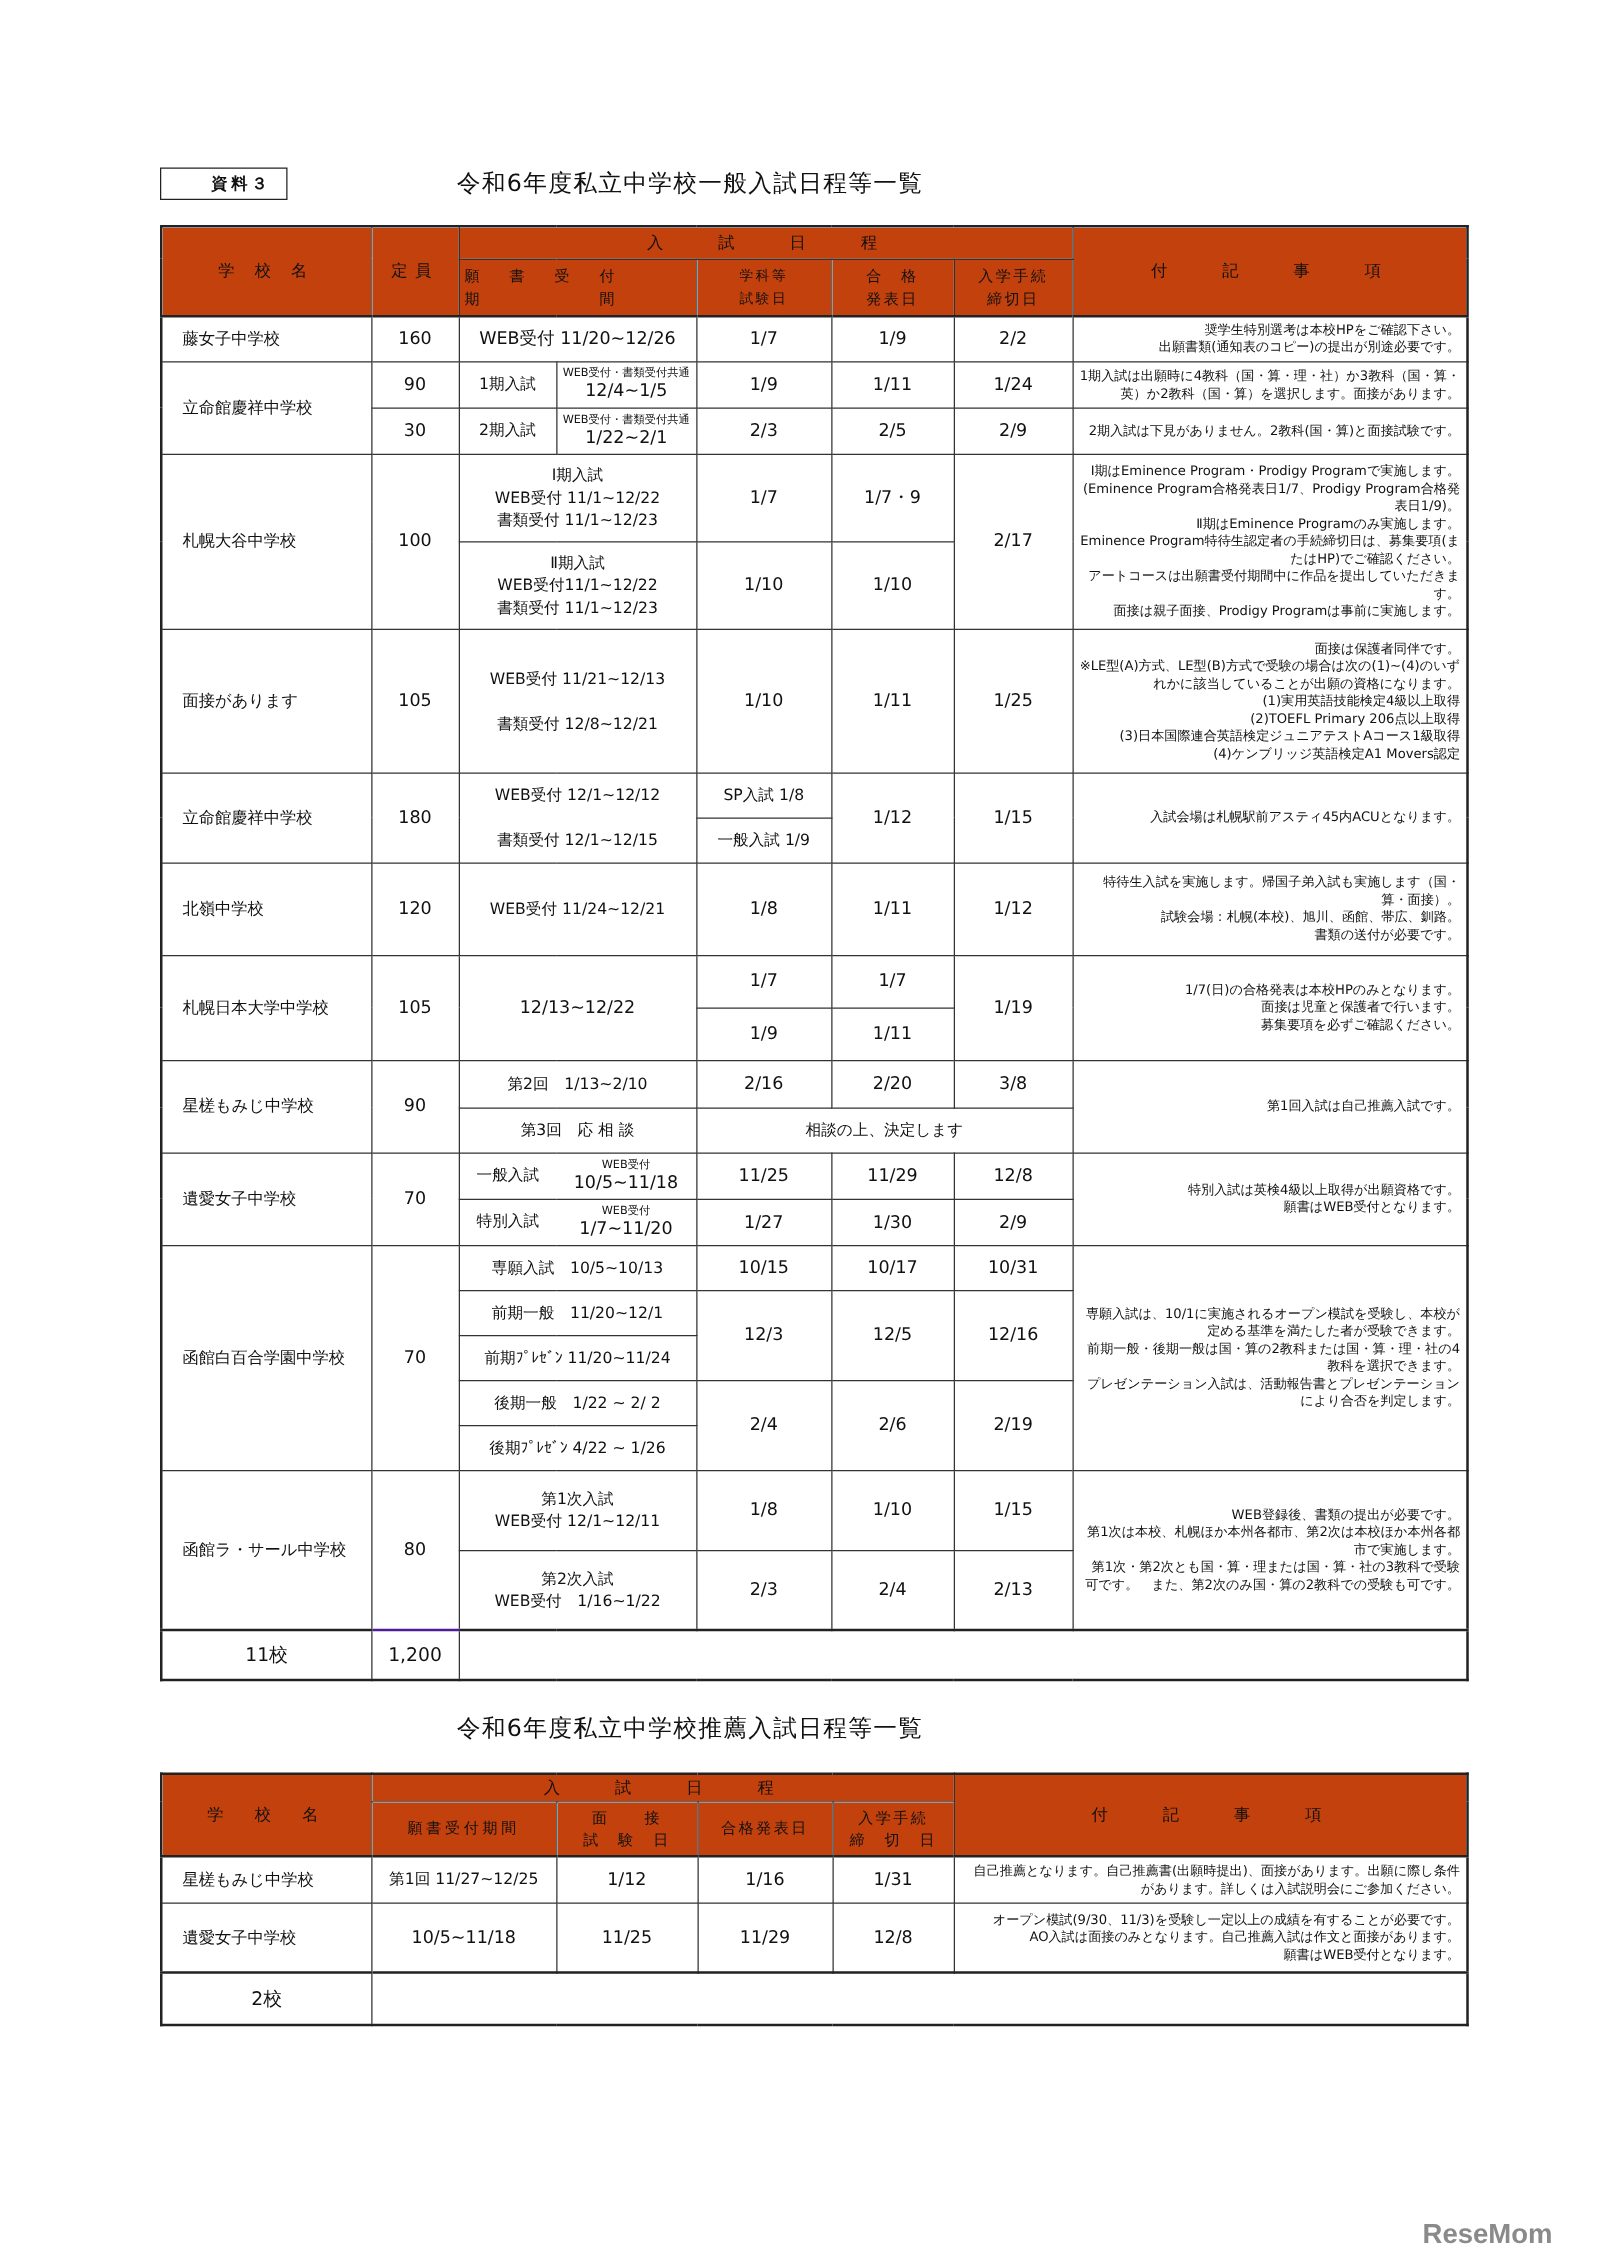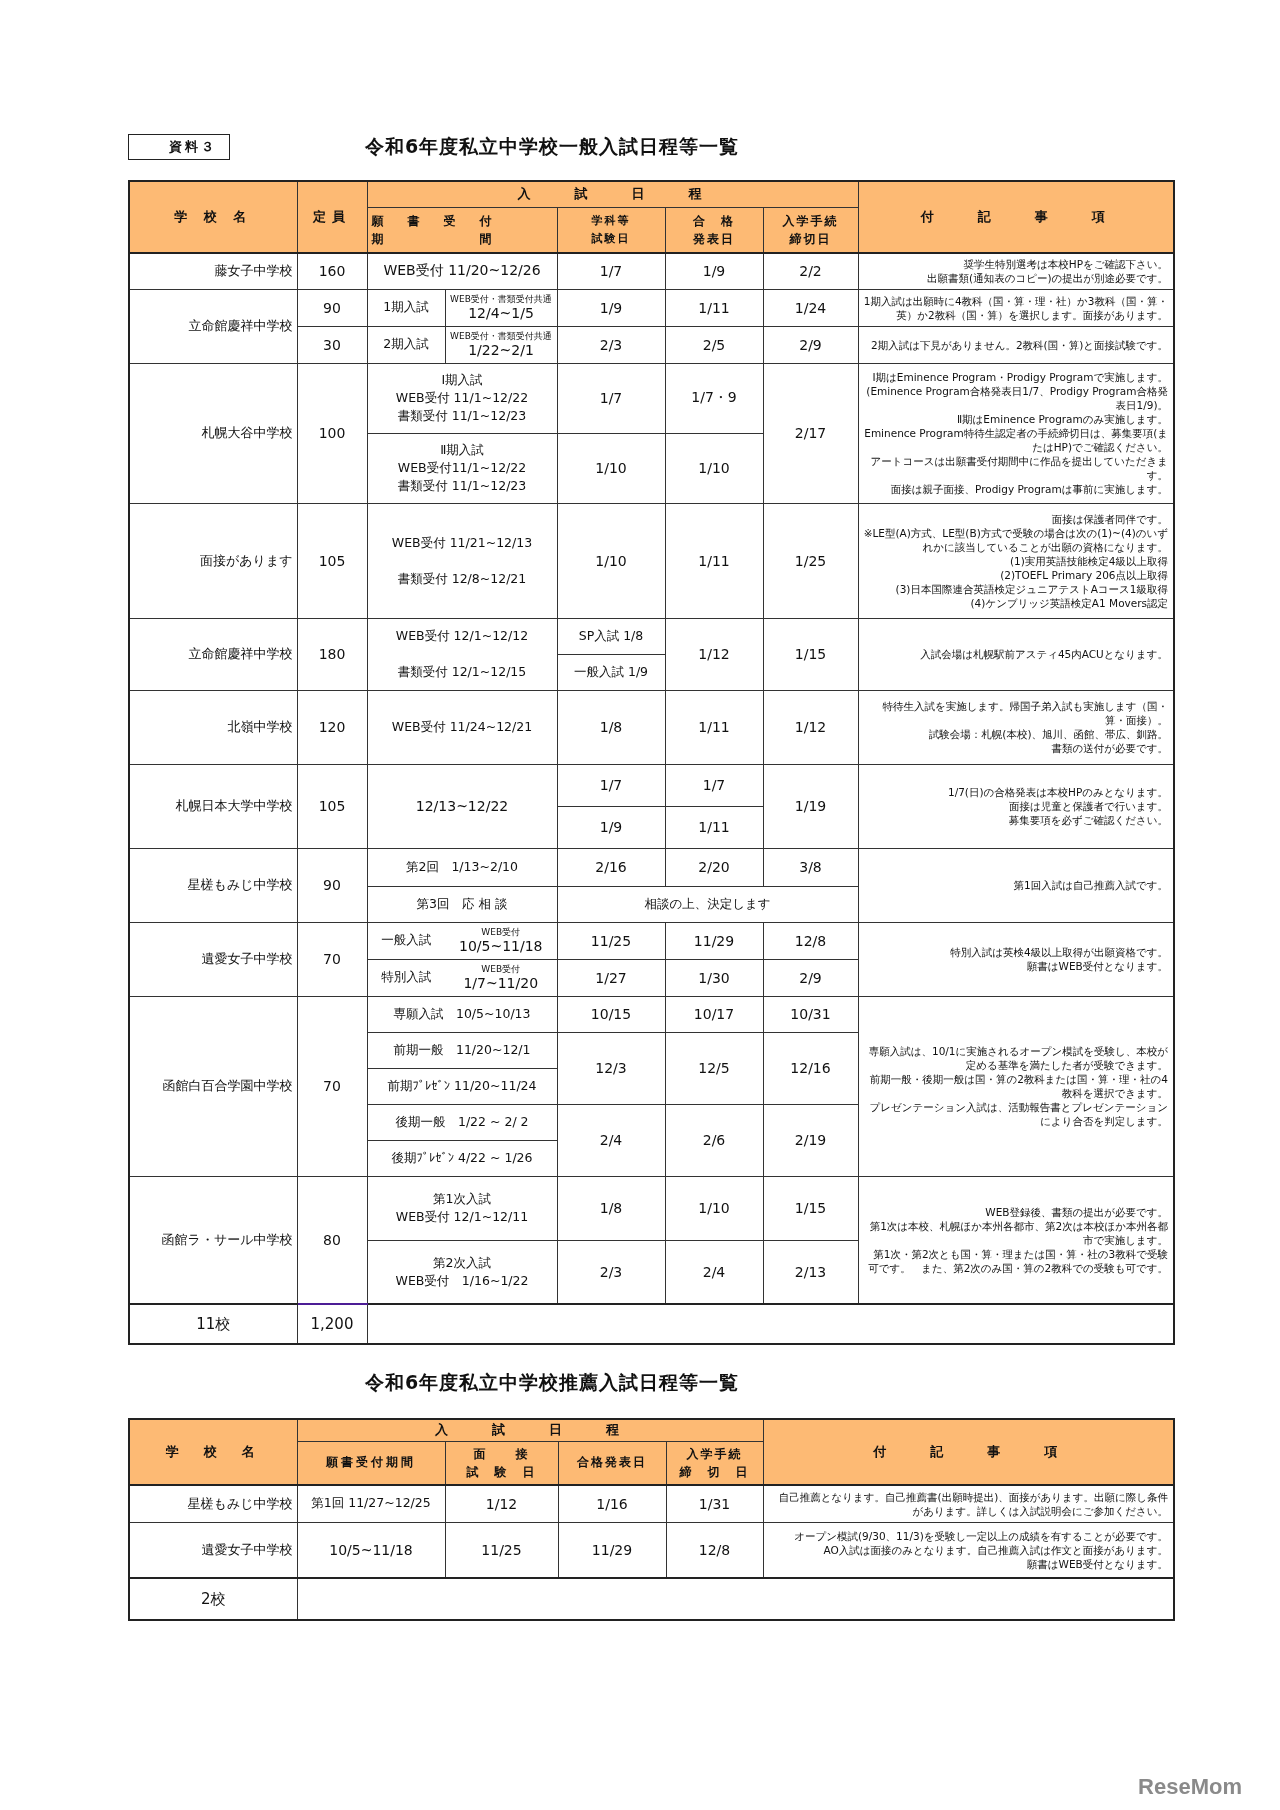--- a/index.html
+++ b/index.html
@@ -1,22 +1,22 @@
 <!DOCTYPE html>
 <html><head>
 <meta charset="utf-8">
 <style>
   html, body { margin:0; padding:0; background:#ffffff; }
   body { width:1280px; height:1810px; position:relative; font-family:"DejaVu Sans", sans-serif; color:#111; overflow:hidden; }
   .doc-label { position:absolute; left:128px; top:134px; width:72px; height:24px; border:1.5px solid #222; font-size:13px; font-weight:bold; display:flex; align-items:center; justify-content:center; letter-spacing:3px;padding-left:28px; }
-  .title { position:absolute; left:0; width:1104px; text-align:center; font-size:19px; font-weight:bold; letter-spacing:1px; }
+  .title { position:absolute; left:0; width:1104px; text-align:center; font-size:19px; font-weight:normal; letter-spacing:1px; }
   table { position:absolute; border-collapse:collapse; table-layout:fixed; }
   td, th { border:1px solid #333; font-size:12.5px; padding:0 4px; text-align:center; vertical-align:middle; overflow:hidden; }
-  th { background:#fdba74; font-weight:bold; font-size:13px; letter-spacing:6px; }
-  .name { text-align:right; font-size:13px; padding-left:16px; }
+  th { background:#c2410c; font-weight:normal; font-size:13px; letter-spacing:6px; }
+  .name { text-align:left; font-size:13px; padding-left:16px; }
   .note { text-align:right; font-size:10.5px; line-height:14px; padding:3px 5px; white-space:pre-line; }
   .date { font-size:14px; }
   .small { font-size:9px; display:block; line-height:11px; }
   .thick-b { border-bottom:2px solid #222; }
   .ml { white-space:pre-line; line-height:18px; }
   .logo { position:absolute; right:38px; bottom:10px; font-size:22px; font-weight:bold; color:#8a8a8a; font-family:"Liberation Sans", sans-serif; }
 </style>
 </head>
 <body>
 

